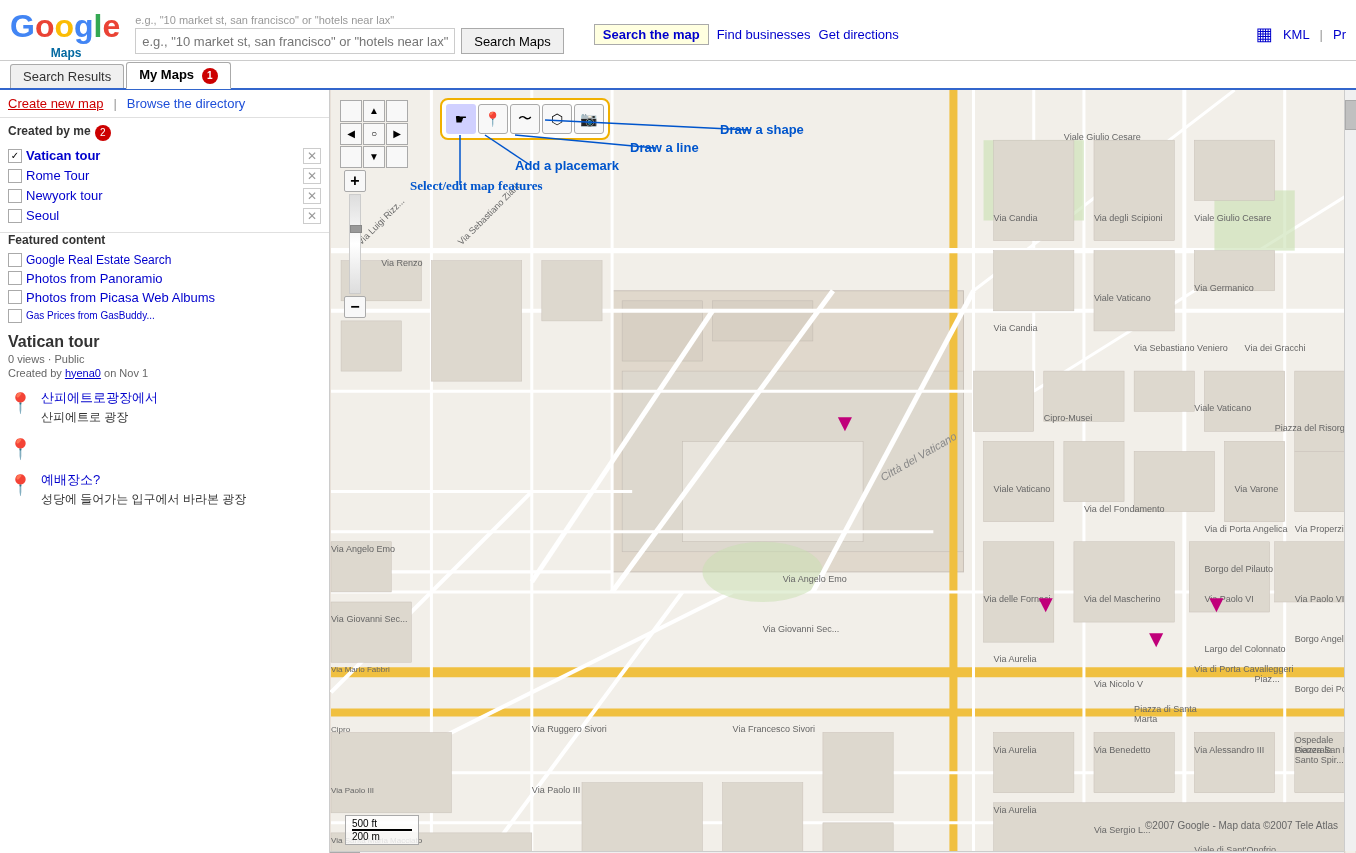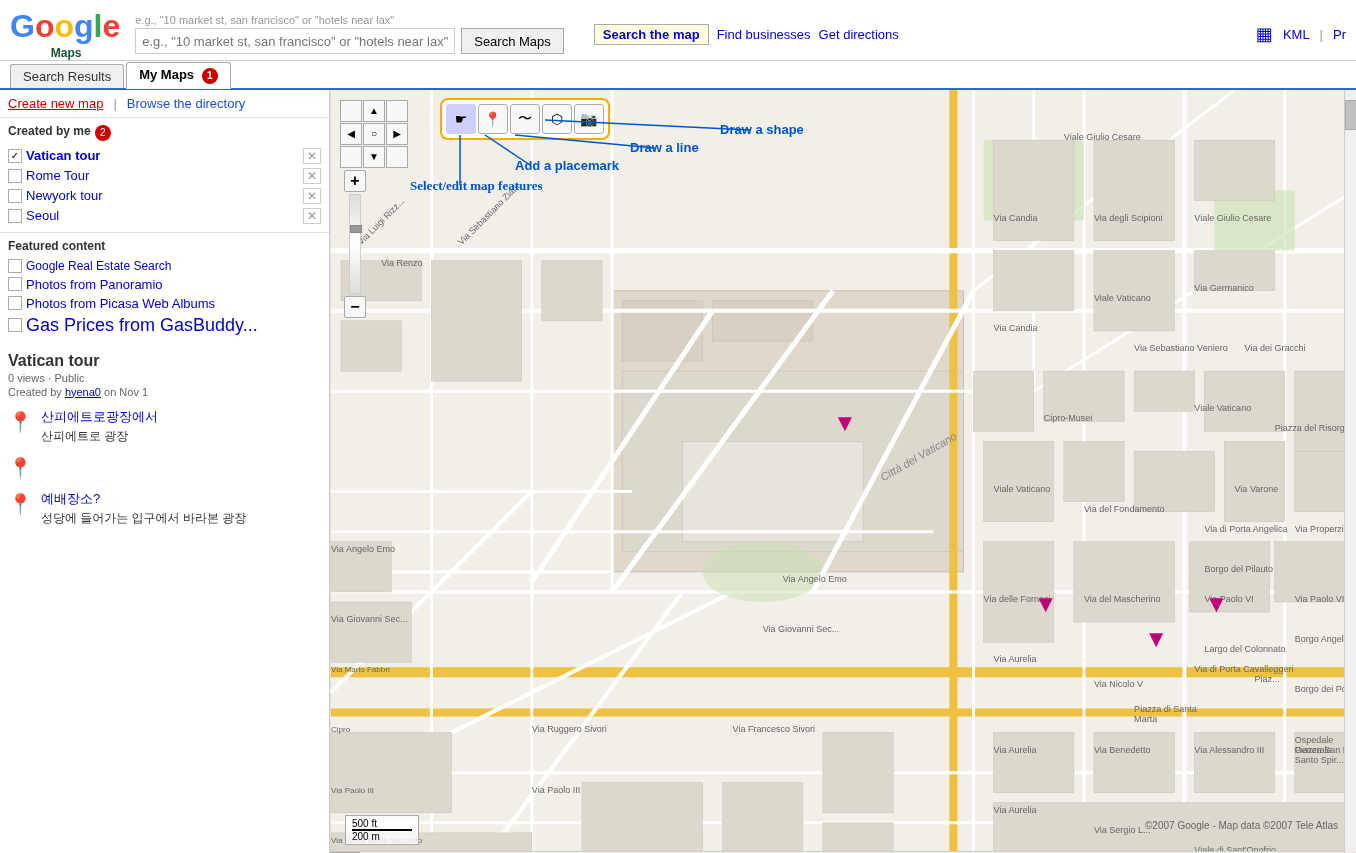--- a/index.html
+++ b/index.html
@@ -6,21 +6,21 @@
     body { font-family: Arial, sans-serif; font-size: 13px; background: #fff; width: 1356px; height: 853px; overflow: hidden; }
 
     
     #header { display: flex; align-items: center; padding: 8px 10px 0 10px; border-bottom: 1px solid #ccc; background: #fff; }
     #logo { margin-right: 15px; }
     #logo .google-text { display: flex; align-items: baseline; }
     .g-blue { color: #4285F4; font-size: 32px; font-weight: bold; font-family: Arial; }
     .g-red { color: #EA4335; font-size: 32px; font-weight: bold; }
     .g-yellow { color: #FBBC05; font-size: 32px; font-weight: bold; }
     .g-green { color: #34A853; font-size: 32px; font-weight: bold; }
-    .g-maps { color: #14532d; font-size: 12px; font-weight: bold; margin-left: 2px; }
+    .g-maps { color: #0369a1; font-size: 12px; font-weight: bold; margin-left: 2px; }
     #search-area { display: flex; flex-direction: column; margin-right: 10px; }
     #search-placeholder-text { font-size: 11px; color: #999; margin-bottom: 2px; }
     #search-row { display: flex; align-items: center; gap: 6px; }
     #search-input { width: 320px; height: 26px; border: 1px solid #ccc; padding: 2px 6px; font-size: 13px; }
     #search-button { height: 26px; padding: 0 12px; background: #f0f0f0; border: 1px solid #aaa; cursor: pointer; font-size: 13px; }
     #nav-links { display: flex; gap: 8px; margin-left: 20px; align-items: center; }
     #nav-links a { color: #00c; font-size: 13px; text-decoration: none; }
     .nav-selected { background: #ffffe0; border: 1px solid #aaa; padding: 2px 8px; font-weight: bold; font-size: 13px; }
 
     
@@ -150,37 +150,37 @@
         <span class="map-item-x" style="margin-left:auto; color:#999; cursor:pointer; font-size:12px; border:1px solid #ccc; padding:0 3px;">✕</span>
       </div>
 
       <div class="map-item" style="display:flex; align-items:center; padding:2px 0;">
         <span class="cb-unchecked" style="width:14px;height:14px;border:1px solid #aaa;background:#fff;display:inline-flex;align-items:center;justify-content:center;margin-right:4px;font-size:10px;">&nbsp;</span>
         <a href="#" class="map-item-link" style="color:#00c; font-size:13px; text-decoration:none;">Seoul</a>
         <span class="map-item-x" style="margin-left:auto; color:#999; cursor:pointer; font-size:12px; border:1px solid #ccc; padding:0 3px;">✕</span>
       </div>
     </div>
 
-    <div id="featured-content" style="padding:6px 8px; border-top:1px solid #e0e0e0;">
+    <div id="featured-content" style="padding:0 8px; border-top:1px solid #e0e0e0;">
       <div class="section-title" style="font-weight:bold; font-size:12px; margin-bottom:4px;">Featured content</div>
       <div class="map-item" style="display:flex; align-items:center; padding:2px 0;">
         <span class="cb-unchecked" style="width:14px;height:14px;border:1px solid #aaa;background:#fff;display:inline-flex;align-items:center;justify-content:center;margin-right:4px;">&nbsp;</span>
         <a href="#" style="color:#00c; font-size:12px; text-decoration:none;">Google Real Estate Search</a>
       </div>
       <div class="map-item" style="display:flex; align-items:center; padding:2px 0;">
         <span class="cb-unchecked" style="width:14px;height:14px;border:1px solid #aaa;background:#fff;display:inline-flex;align-items:center;justify-content:center;margin-right:4px;">&nbsp;</span>
         <a href="#" style="color:#00c; font-size:13px; text-decoration:none;">Photos from Panoramio</a>
       </div>
       <div class="map-item" style="display:flex; align-items:center; padding:2px 0;">
         <span class="cb-unchecked" style="width:14px;height:14px;border:1px solid #aaa;background:#fff;display:inline-flex;align-items:center;justify-content:center;margin-right:4px;">&nbsp;</span>
         <a href="#" style="color:#00c; font-size:13px; text-decoration:none;">Photos from Picasa Web Albums</a>
       </div>
       <div class="map-item" style="display:flex; align-items:center; padding:2px 0;">
         <span class="cb-unchecked" style="width:14px;height:14px;border:1px solid #aaa;background:#fff;display:inline-flex;align-items:center;justify-content:center;margin-right:4px;">&nbsp;</span>
-        <a href="#" style="color:#00c; font-size:18px; text-decoration:none;">Gas Prices from GasBuddy...</a>
+        <a href="#" style="color:#00c; font-size:10px; text-decoration:none;">Gas Prices from GasBuddy...</a>
       </div>
     </div>
 
 
     <div id="map-info" style="padding:8px;">
       <div class="map-title" style="font-size:16px; font-weight:bold; margin-bottom:2px;">Vatican tour</div>
       <div class="map-meta" style="font-size:11px; color:#666; margin-bottom:2px;">0 views · Public</div>
       <div class="map-meta" style="font-size:11px; color:#666;">
         <span>Created by</span>
         <a href="#" style="color:#00c;">hyena0</a>

